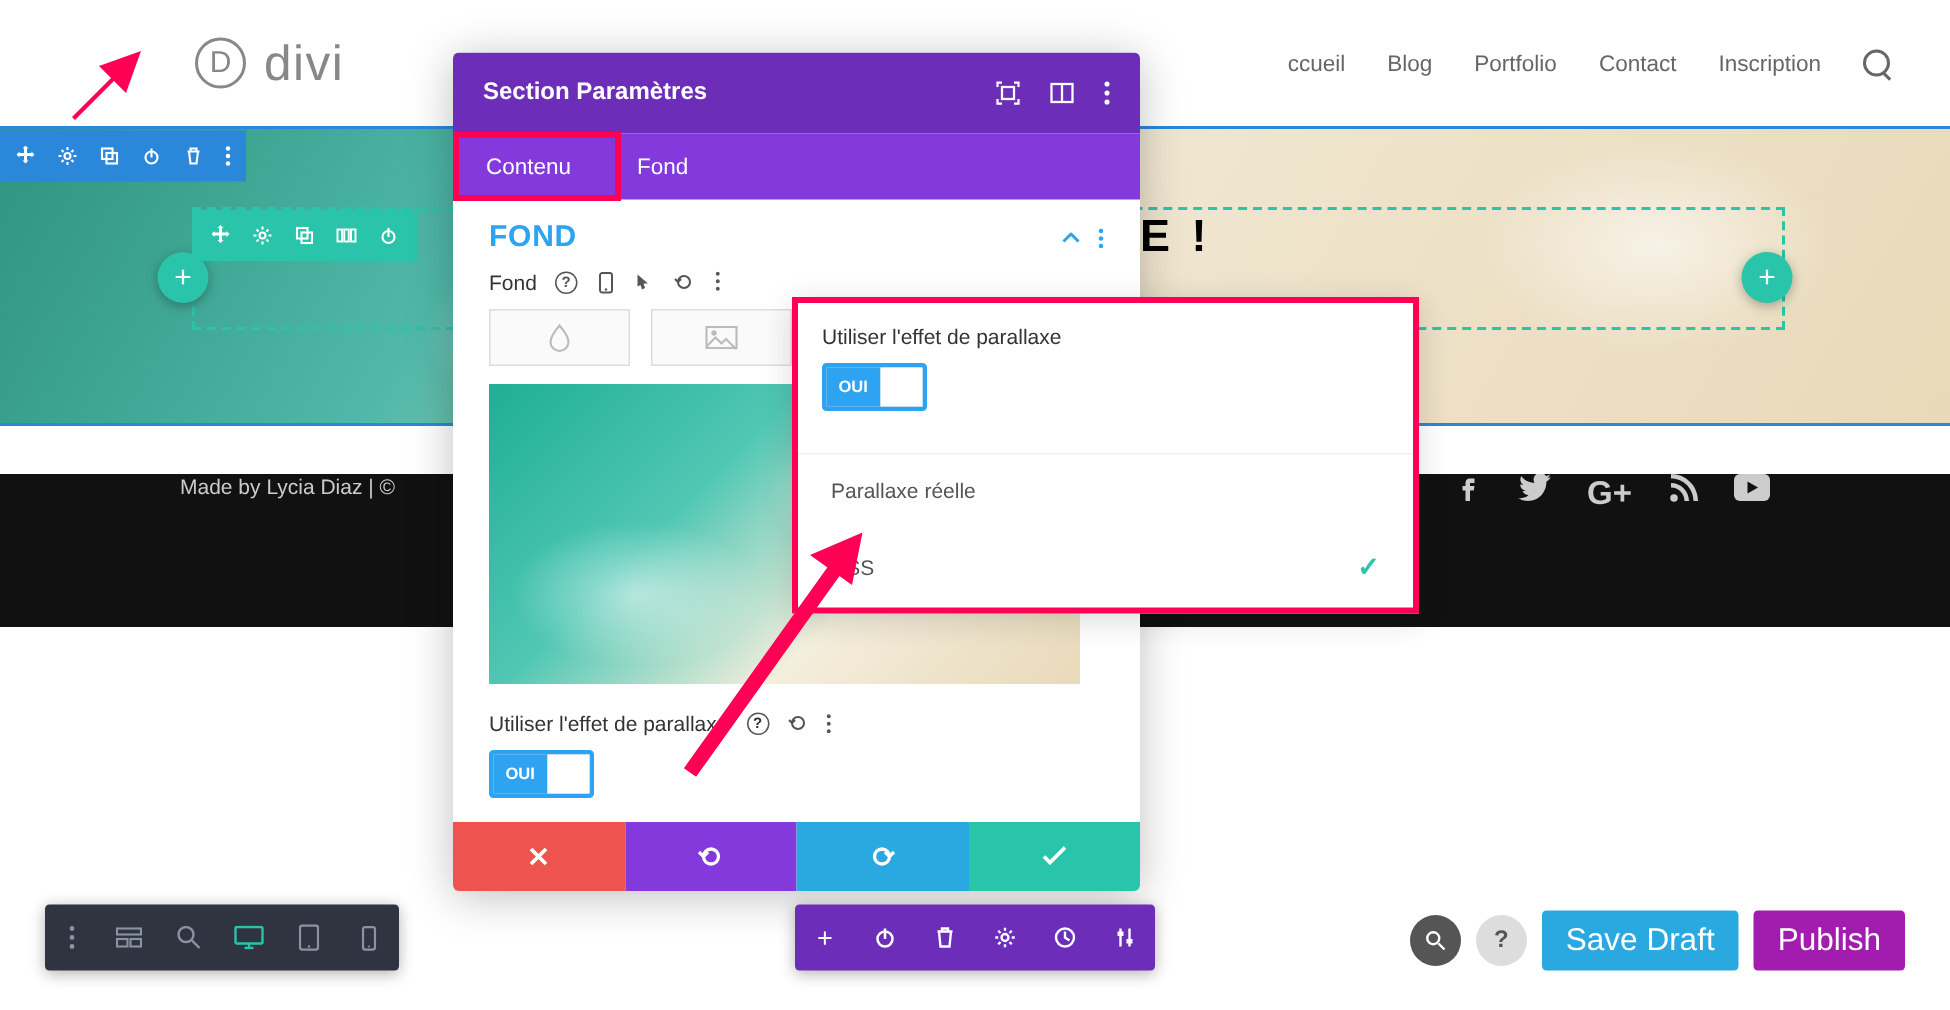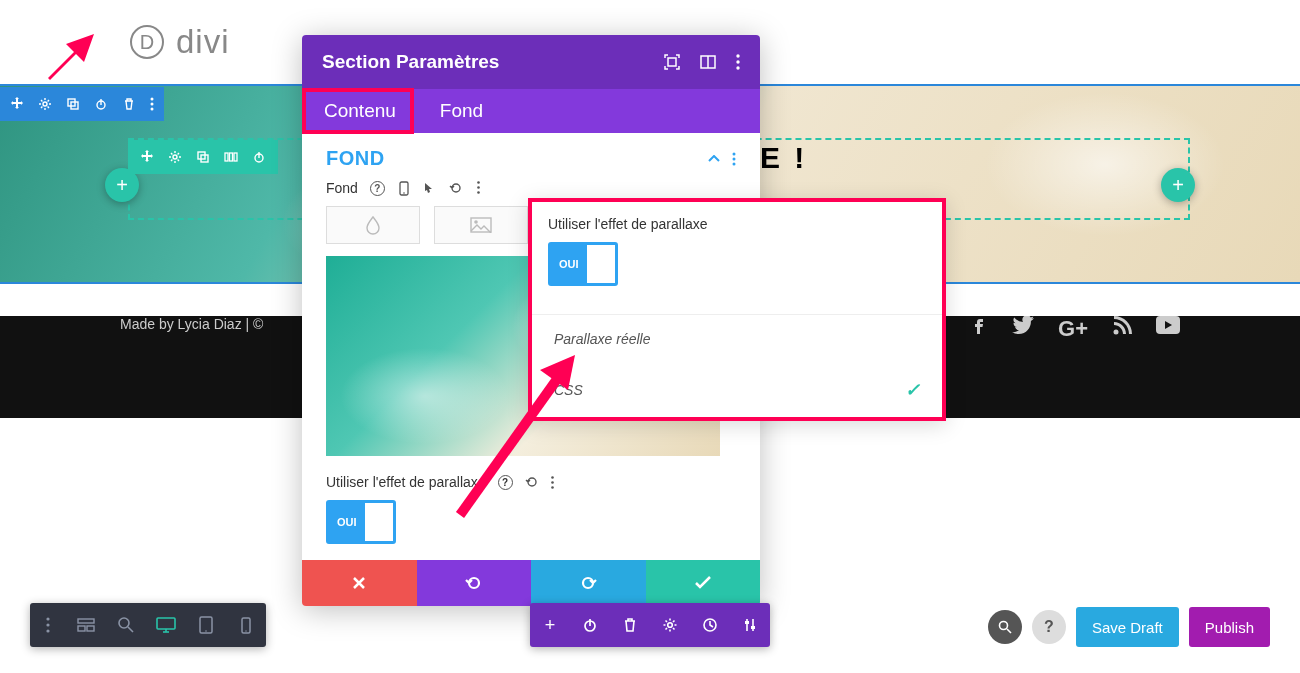--- a/index.html
+++ b/index.html
@@ -35,55 +35,55 @@
 .hero-text { position:absolute; left:760px; top:55px; font-size:30px; font-weight:800; color:#000; letter-spacing:3px; }
 
 
 .footer-band { position:absolute; top:316px; left:0; right:0; height:102px; background:#111; display:flex; padding:0 120px; color:#ccc; }
 .footer-band .left { font-size:14px; }
 .footer-band .socials { margin-left:auto; display:flex; gap:24px; font-size:22px; color:#ccc; }
 
 
 .modal { position:absolute; left:302px; top:35px; width:458px; background:#fff; box-shadow:0 4px 30px rgba(0,0,0,0.25); border-radius:4px; overflow:hidden; }
 .modal-header { background:#6c2eb9; color:#fff; padding:16px 20px; display:flex; align-items:center; height:54px; }
-.modal-header .title { font-size:19px; font-weight:600; }
+.modal-header .title { font-size:16px; font-weight:600; }
 .modal-header-icons { margin-left:auto; display:flex; gap:20px; align-items:center; }
 .modal-tabs { background:#8339dc; display:flex; height:44px; }
-.modal-tab { padding:16px 22px; display:flex; align-items:center; color:#fff; font-size:19px; cursor:pointer; }
+.modal-tab { padding:16px 22px; display:flex; align-items:center; color:#fff; font-size:15px; cursor:pointer; }
 .modal-tab.active-highlight { position:relative; }
 .active-highlight-box { position:absolute; left:302px; top:88px; width:112px; height:46px; border:4px solid #ff0054; pointer-events:none; z-index:50; }
 .modal-body { padding:14px 24px 16px; position:relative; }
 .section-title-row { display:flex; align-items:center; }
 .section-title { color:#2ea3f2; font-size:20px; font-weight:700; letter-spacing:0.5px; }
 .section-title-icons { margin-left:auto; display:flex; gap:12px; align-items:center; color:#2ea3f2; }
 .label-row { display:flex; align-items:center; gap:12px; margin-top:10px; color:#333; font-size:14px; }
 .label-row .mini-icons { display:flex; gap:14px; color:#555; font-size:13px; }
 .bg-tabs { display:flex; gap:14px; margin-top:10px; }
 .bg-tab { width:94px; height:38px; border:1px solid #ddd; background:#fafafa; display:flex; align-items:center; justify-content:center; color:#aaa; cursor:pointer; }
 .bg-preview { margin-top:12px; width:394px; height:200px; background: linear-gradient(135deg, #1fae96 0%, #4fc7b3 35%, #f4eedd 65%, #e8d9b8 100%); position:relative; overflow:hidden; }
 .bg-preview::before { content:''; position:absolute; inset:0; background:
   radial-gradient(ellipse 150px 90px at 70% 35%, rgba(255,255,255,0.7), transparent 60%),
   radial-gradient(ellipse 140px 80px at 25% 70%, rgba(255,255,255,0.5), transparent 60%);
 }
 .parallax-label-row { display:flex; align-items:center; gap:12px; margin-top:18px; color:#333; font-size:14px; }
-.toggle { margin-top:10px; display:inline-flex; align-items:center; background:#e5e5e5; border:3px solid #2ea3f2; border-radius:3px; height:44px; cursor:pointer; }
+.toggle { margin-top:10px; display:inline-flex; align-items:center; background:#e5e5e5; border:3px solid #2ea3f2; border-radius:3px; height:32px; cursor:pointer; }
 .toggle .lab { background:#2ea3f2; color:#fff; font-size:11px; font-weight:700; padding:0 8px; display:flex; align-items:center; height:100%; }
 .toggle .knob { width:28px; height:100%; background:#fff; }
 .modal-footer { display:flex; height:46px; }
 .modal-footer .btn { flex:1; display:flex; align-items:center; justify-content:center; color:#fff; font-size:18px; cursor:pointer; }
 .btn-cancel { background:#ef5350; }
 .btn-undo { background:#8339dc; }
 .btn-redo { background:#29a9e0; }
 .btn-save { background:#29c4a9; }
 
 
 .popover { position:absolute; left:528px; top:198px; width:418px; background:#fff; border:4px solid #ff0054; z-index:60; box-shadow:0 4px 20px rgba(0,0,0,0.15); }
 .popover-inner { padding:14px 16px 0; }
 .popover-label { font-size:14px; color:#333; }
-.popover-options { margin-top:28px; border-top:1px solid #eee;font-style:italic; }
+.popover-options { margin-top:28px; border-top:1px solid #eee; }
 .popover-opt { padding:16px 22px; font-size:14px; color:#555; display:flex; align-items:center; cursor:pointer; }
 .popover-opt.selected { position:relative; }
 .check { margin-left:auto; color:#29c4a9; font-size:18px; font-weight:bold; }
 
 
 .arrow-top { position:absolute; left:40px; top:30px; width:56px; height:56px; z-index:40; }
 .arrow-diag { position:absolute; left:440px; top:350px; width:150px; height:180px; z-index:70; pointer-events:none; }
 
 
 .left-dock { position:absolute; left:30px; bottom:26px; background:#303440; display:flex; align-items:center; border-radius:3px; height:44px; box-shadow:0 2px 10px rgba(0,0,0,0.3); }
@@ -92,34 +92,42 @@
 .left-dock .item.first { width:36px; }
 
 
 .center-dock { position:absolute; left:530px; bottom:26px; background:#6c2eb9; display:flex; align-items:center; border-radius:3px; height:44px; box-shadow:0 2px 10px rgba(0,0,0,0.3); }
 .center-dock .item { width:40px; height:44px; display:flex; align-items:center; justify-content:center; color:#fff; font-size:18px; cursor:pointer; }
 
 
 .right-dock { position:absolute; right:30px; bottom:26px; display:flex; align-items:center; gap:10px; }
 .circ-btn { width:34px; height:34px; border-radius:50%; background:#ddd; color:#555; display:flex; align-items:center; justify-content:center; font-size:16px; cursor:pointer; }
 .circ-btn.dark { background:#555; color:#fff; }
-.pillow-btn { height:40px; padding:0 16px; border-radius:3px; color:#fff; font-size:15px; display:flex; align-items:center; cursor:pointer; }
+.pillow-btn { height:40px; padding:0 16px; border-radius:3px; color:#fff; font-size:21px; display:flex; align-items:center; cursor:pointer; }
 .save-draft { background:#29a9e0; }
 .publish { background:#a21caf; }
 
 
 svg { display:block; }
 </style>
 </head>
 <body>
 
 <div class="top-nav">
   <div class="logo">
     <div class="logo-icon">D</div>
     <div class="logo-text">divi</div>
+  </div>
+  <div class="nav-links">
+    <span>ccueil</span>
+    <span>Blog</span>
+    <span>Portfolio</span>
+    <span>Contact</span>
+    <span>Inscription</span>
+    <span class="search-icon"></span>
   </div>
 </div>
 
 <div class="arrow-top">
   <svg viewBox="0 0 56 56">
       <polygon points="8,48 34,22 26,14 54,4 44,32 36,24 10,50" fill="#ff0054"></polygon>
     </svg>
 </div>
 
 <div class="canvas-bg">

